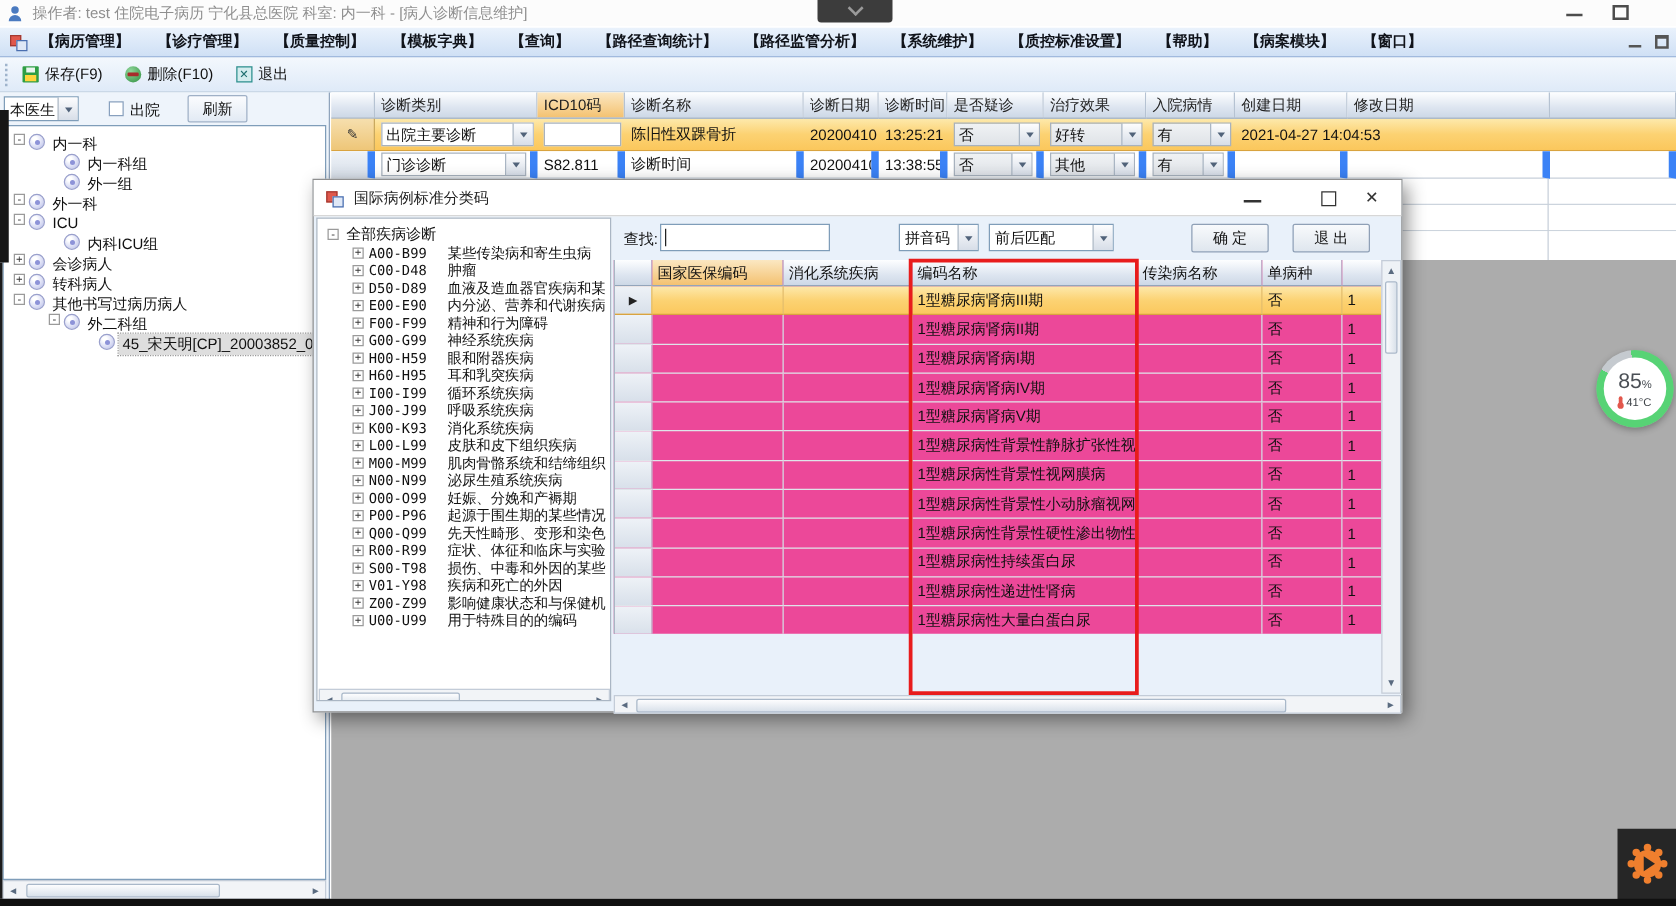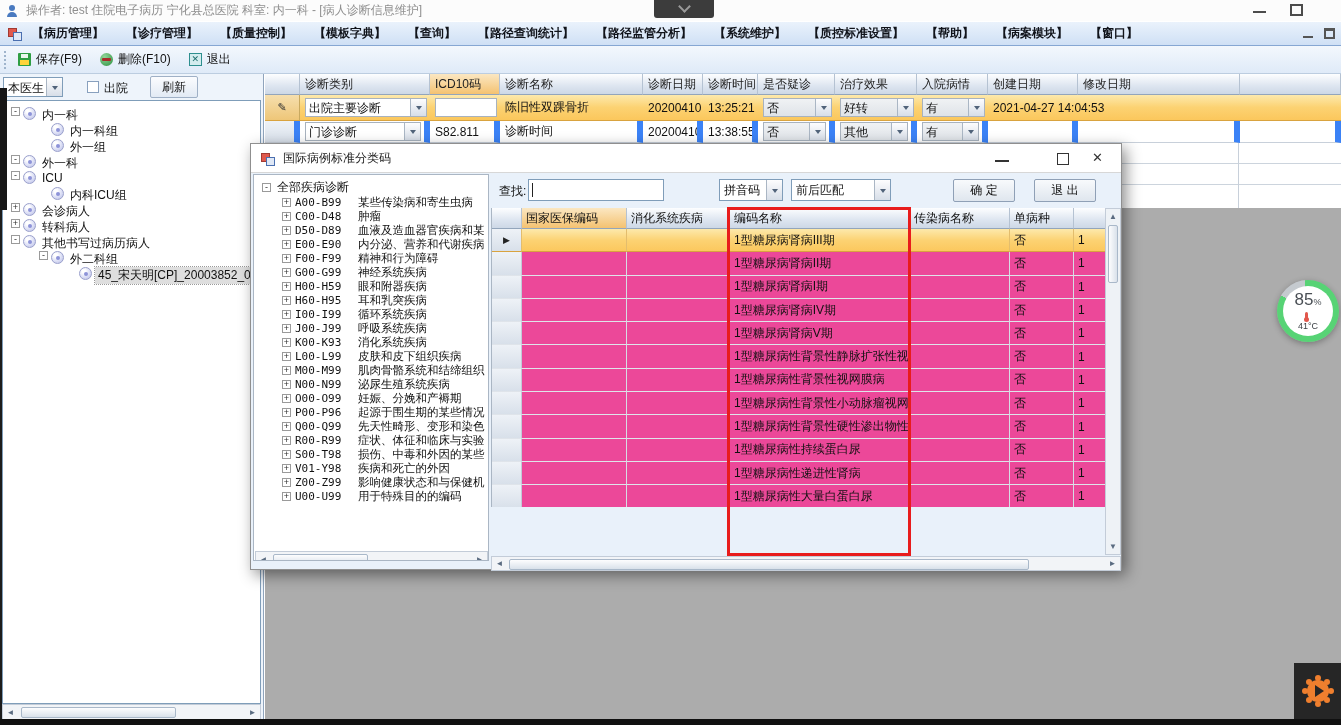--- a/index.html
+++ b/index.html
@@ -164,21 +164,21 @@
   .dtable-hscroll{left:240px;top:412px;width:630px;height:15px;}
   .redbox{position:absolute;left:476px;top:63px;width:184px;height:349px;border:3px solid var(--red_box,#e81c1c);z-index:5;pointer-events:none;}
 
   
   .battery{position:absolute;left:1277px;top:280px;width:62px;height:62px;border-radius:50%;z-index:30;
     background:conic-gradient(from 300deg,#c5cacf 0 54deg,var(--ring,#57d375) 54deg 360deg);box-shadow:0 2px 6px rgba(0,0,0,.3);}
   .battery::before{content:"";position:absolute;inset:6px;background:#fff;border-radius:50%;}
   .batt-inner{position:absolute;inset:6px;display:flex;flex-direction:column;align-items:center;justify-content:center;z-index:1;}
   .batt-pct{font-size:17px;color:#4a4f55;line-height:17px;}
   .batt-unit{font-size:9px;}
-  .batt-temp{display:flex;align-items:center;font-size:9px;color:#3a3f44;margin-top:1px;flex-direction:column;}
+  .batt-temp{display:flex;align-items:center;font-size:9px;color:#3a3f44;margin-top:1px;}
   .thermo{width:3px;height:9px;background:#e2574c;border-radius:2px;position:relative;margin-right:3px;}
   .thermo::after{content:"";position:absolute;bottom:-1px;left:-1px;width:5px;height:5px;background:#e2574c;border-radius:50%;}
   .suntile{position:absolute;left:1294px;top:663px;width:47px;height:58px;background:#262626;z-index:30;}
   .petals{position:absolute;left:20px;top:24px;width:8px;height:8px;border-radius:50%;background:#ef7f2e;
     box-shadow:13px 0 0 -1px #ef7f2e,-13px 0 0 -1px #ef7f2e,0 13px 0 -1px #ef7f2e,0 -13px 0 -1px #ef7f2e,
     9px 9px 0 -1px #ef7f2e,-9px 9px 0 -1px #ef7f2e,9px -9px 0 -1px #ef7f2e,-9px -9px 0 -1px #ef7f2e;}
   .suncore{position:absolute;left:13px;top:17px;width:22px;height:22px;border-radius:50%;background:#ef7f2e;display:flex;align-items:center;justify-content:center;}
   .sunplay{width:0;height:0;border-left:9px solid #262626;border-top:6px solid transparent;border-bottom:6px solid transparent;margin-left:3px;}
   .blackbar-left{position:absolute;left:0;top:88px;width:7px;height:122px;background:#161616;z-index:15;}
   .blackline-left{position:absolute;left:0;top:210px;width:2px;height:509px;background:#1c1c1c;z-index:15;}

